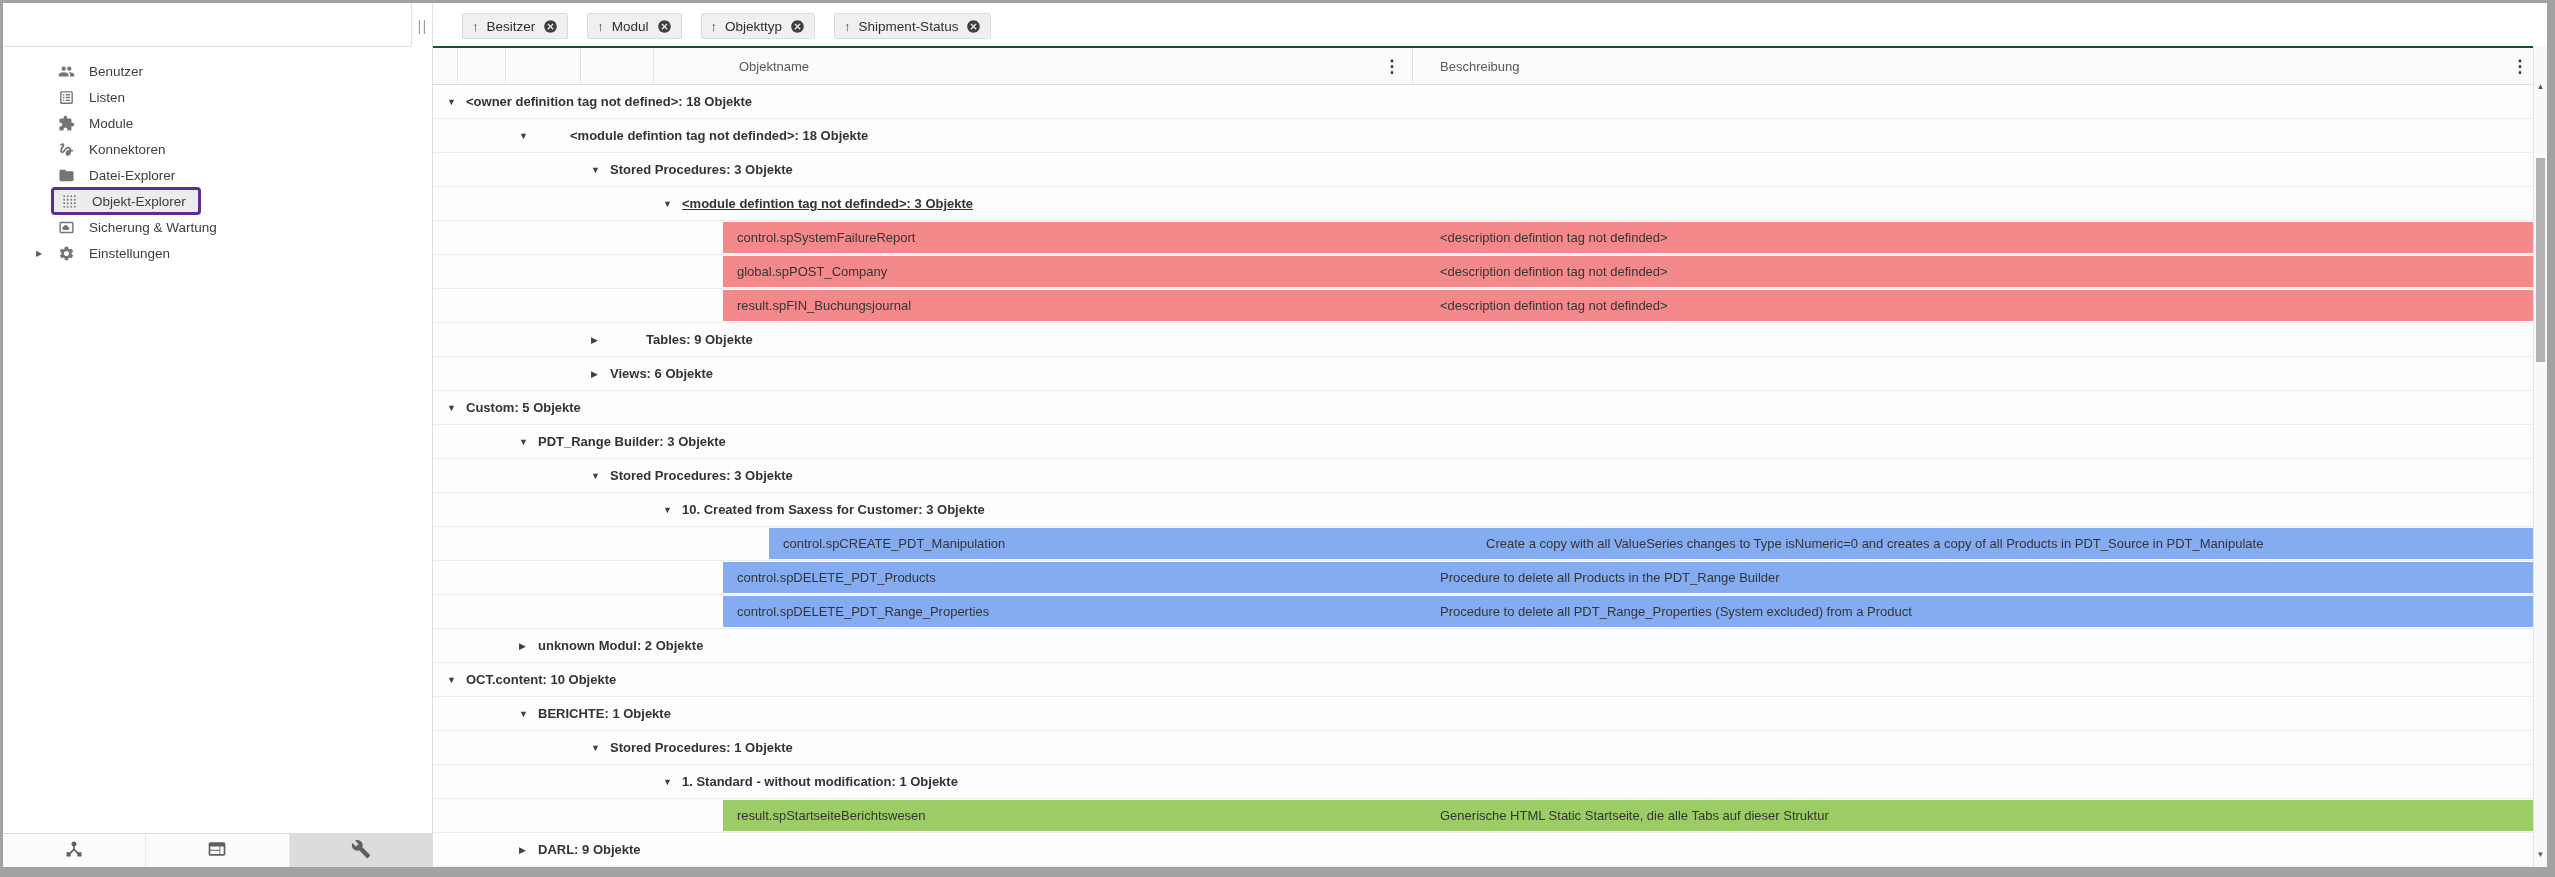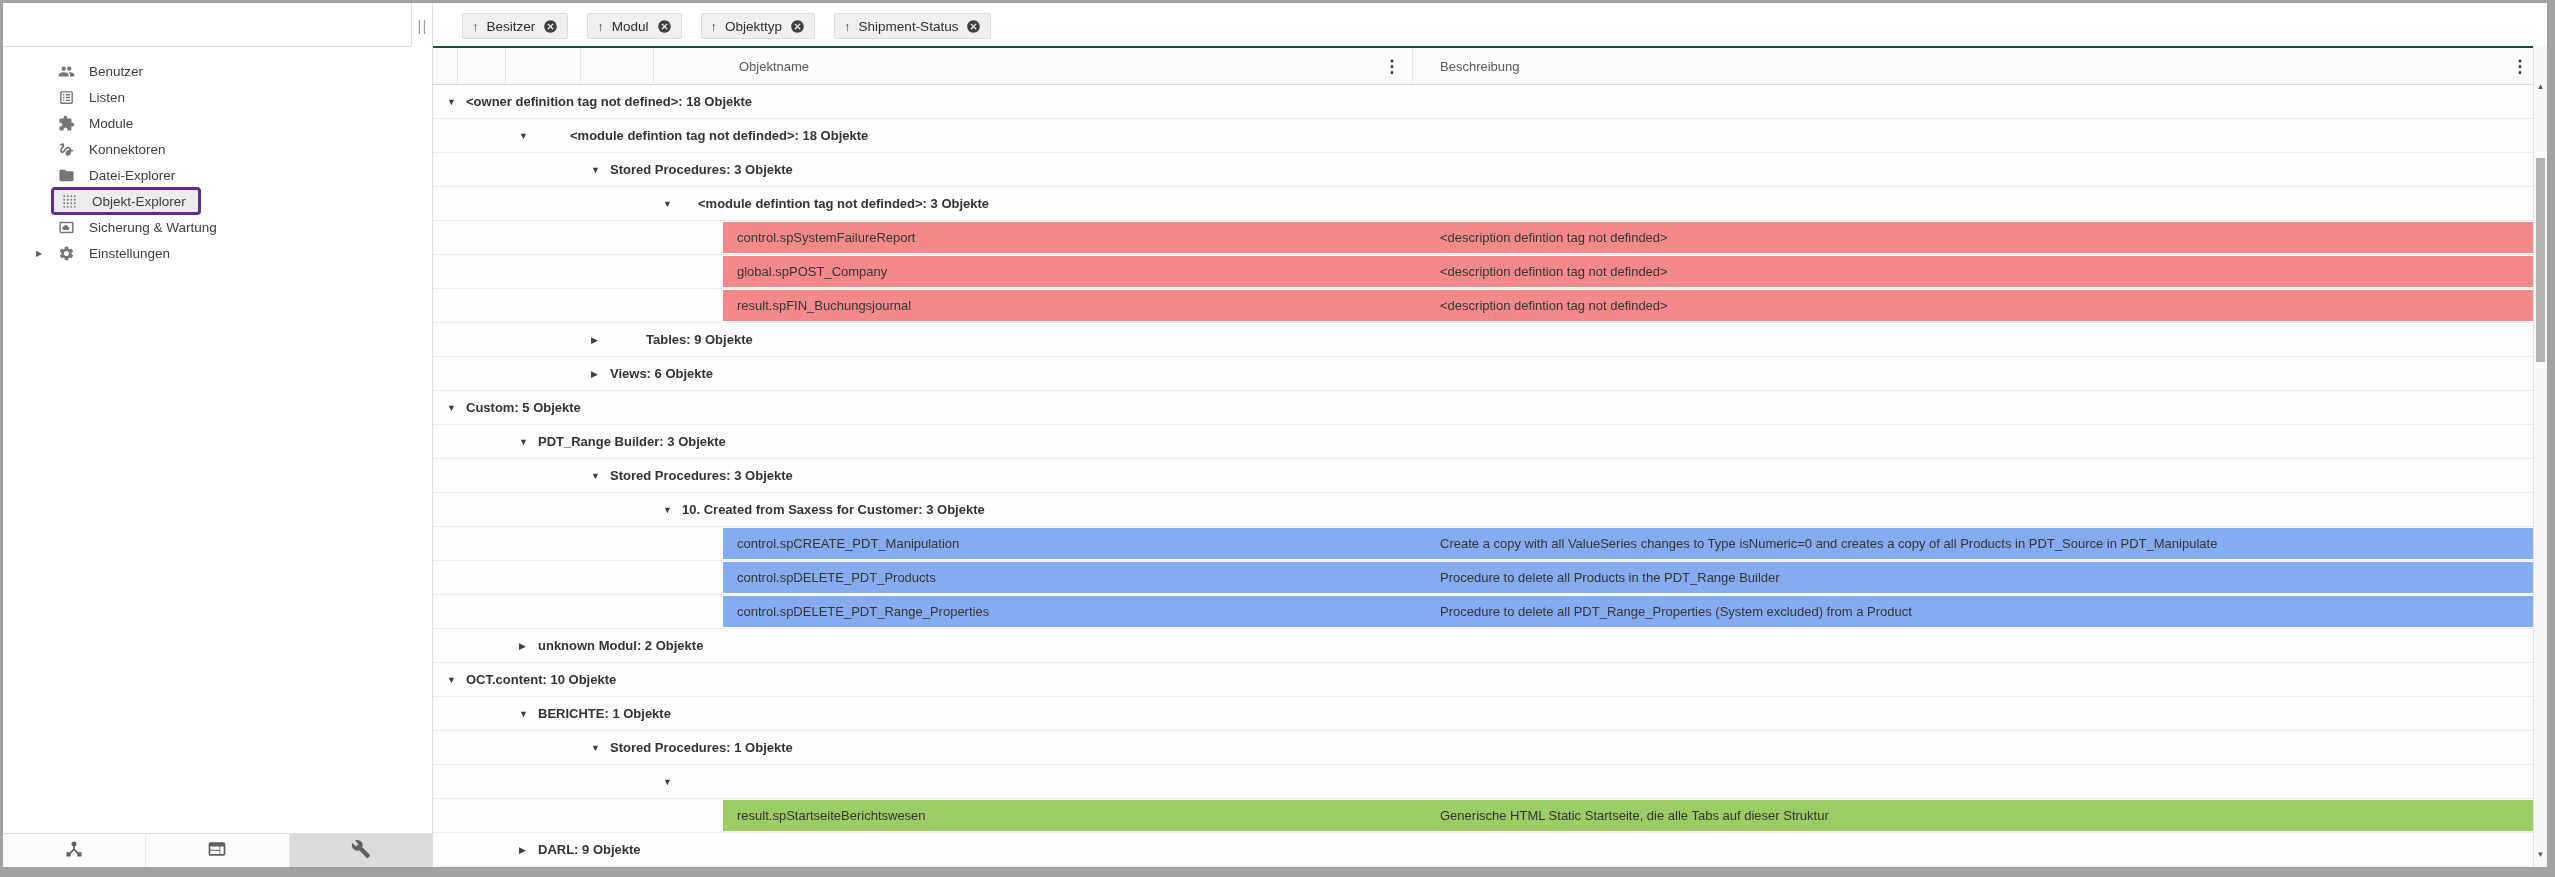--- a/index.html
+++ b/index.html
@@ -262,21 +262,21 @@
     <div class="trow">
       <span class="arrow" style="left: 86px;">▼</span>
       <span class="glabel" style="left: 105px; margin-left: 32px;">&lt;module defintion tag not definded&gt;: 18 Objekte</span>
     </div>
     <div class="trow">
       <span class="arrow" style="left: 158px;">▼</span>
       <span class="glabel" style="left: 177px;">Stored Procedures: 3 Objekte</span>
     </div>
     <div class="trow">
       <span class="arrow" style="left: 230px;">▼</span>
-      <span class="glabel" style="left: 265px;">&lt;module defintion tag not definded&gt;: 3 Objekte</span>
+      <span class="glabel" style="left: 249px; text-decoration: underline;">&lt;module defintion tag not definded&gt;: 3 Objekte</span>
     </div>
     <div class="trow">
       <div class="bar" style="background: rgb(244, 137, 139);">
         <span class="oname">control.spSystemFailureReport</span>
         <span class="odesc">&lt;description defintion tag not definded&gt;</span>
       </div>
     </div>
     <div class="trow">
       <div class="bar" style="background: rgb(244, 137, 139);">
         <span class="oname">global.spPOST_Company</span>
@@ -307,21 +307,21 @@
     </div>
     <div class="trow">
       <span class="arrow" style="left: 158px;">▼</span>
       <span class="glabel" style="left: 177px;">Stored Procedures: 3 Objekte</span>
     </div>
     <div class="trow">
       <span class="arrow" style="left: 230px;">▼</span>
       <span class="glabel" style="left: 249px;">10. Created from Saxess for Customer: 3 Objekte</span>
     </div>
     <div class="trow">
-      <div class="bar" style="background: rgb(133, 171, 240);">
+      <div class="bar" style="background: rgb(133, 171, 240); margin-left: 46px;">
         <span class="oname">control.spCREATE_PDT_Manipulation</span>
         <span class="odesc">Create a copy with all ValueSeries changes to Type isNumeric=0 and creates a copy of all Products in PDT_Source in PDT_Manipulate</span>
       </div>
     </div>
     <div class="trow">
       <div class="bar" style="background: rgb(133, 171, 240);">
         <span class="oname">control.spDELETE_PDT_Products</span>
         <span class="odesc">Procedure to delete all Products in the PDT_Range Builder</span>
       </div>
     </div>
@@ -342,20 +342,21 @@
     <div class="trow">
       <span class="arrow" style="left: 86px;">▼</span>
       <span class="glabel" style="left: 105px;">BERICHTE: 1 Objekte</span>
     </div>
     <div class="trow">
       <span class="arrow" style="left: 158px;">▼</span>
       <span class="glabel" style="left: 177px;">Stored Procedures: 1 Objekte</span>
     </div>
     <div class="trow">
       <span class="arrow" style="left: 230px;">▼</span>
+      <span class="glabel" style="left: 249px;">1. Standard - without modification: 1 Objekte</span>
     </div>
     <div class="trow">
       <div class="bar" style="background: rgb(156, 204, 101);">
         <span class="oname">result.spStartseiteBerichtswesen</span>
         <span class="odesc">Generische HTML Static Startseite, die alle Tabs auf dieser Struktur</span>
       </div>
     </div>
     <div class="trow">
       <span class="arrow" style="left: 86px;">▶</span>
       <span class="glabel" style="left: 105px;">DARL: 9 Objekte</span>

